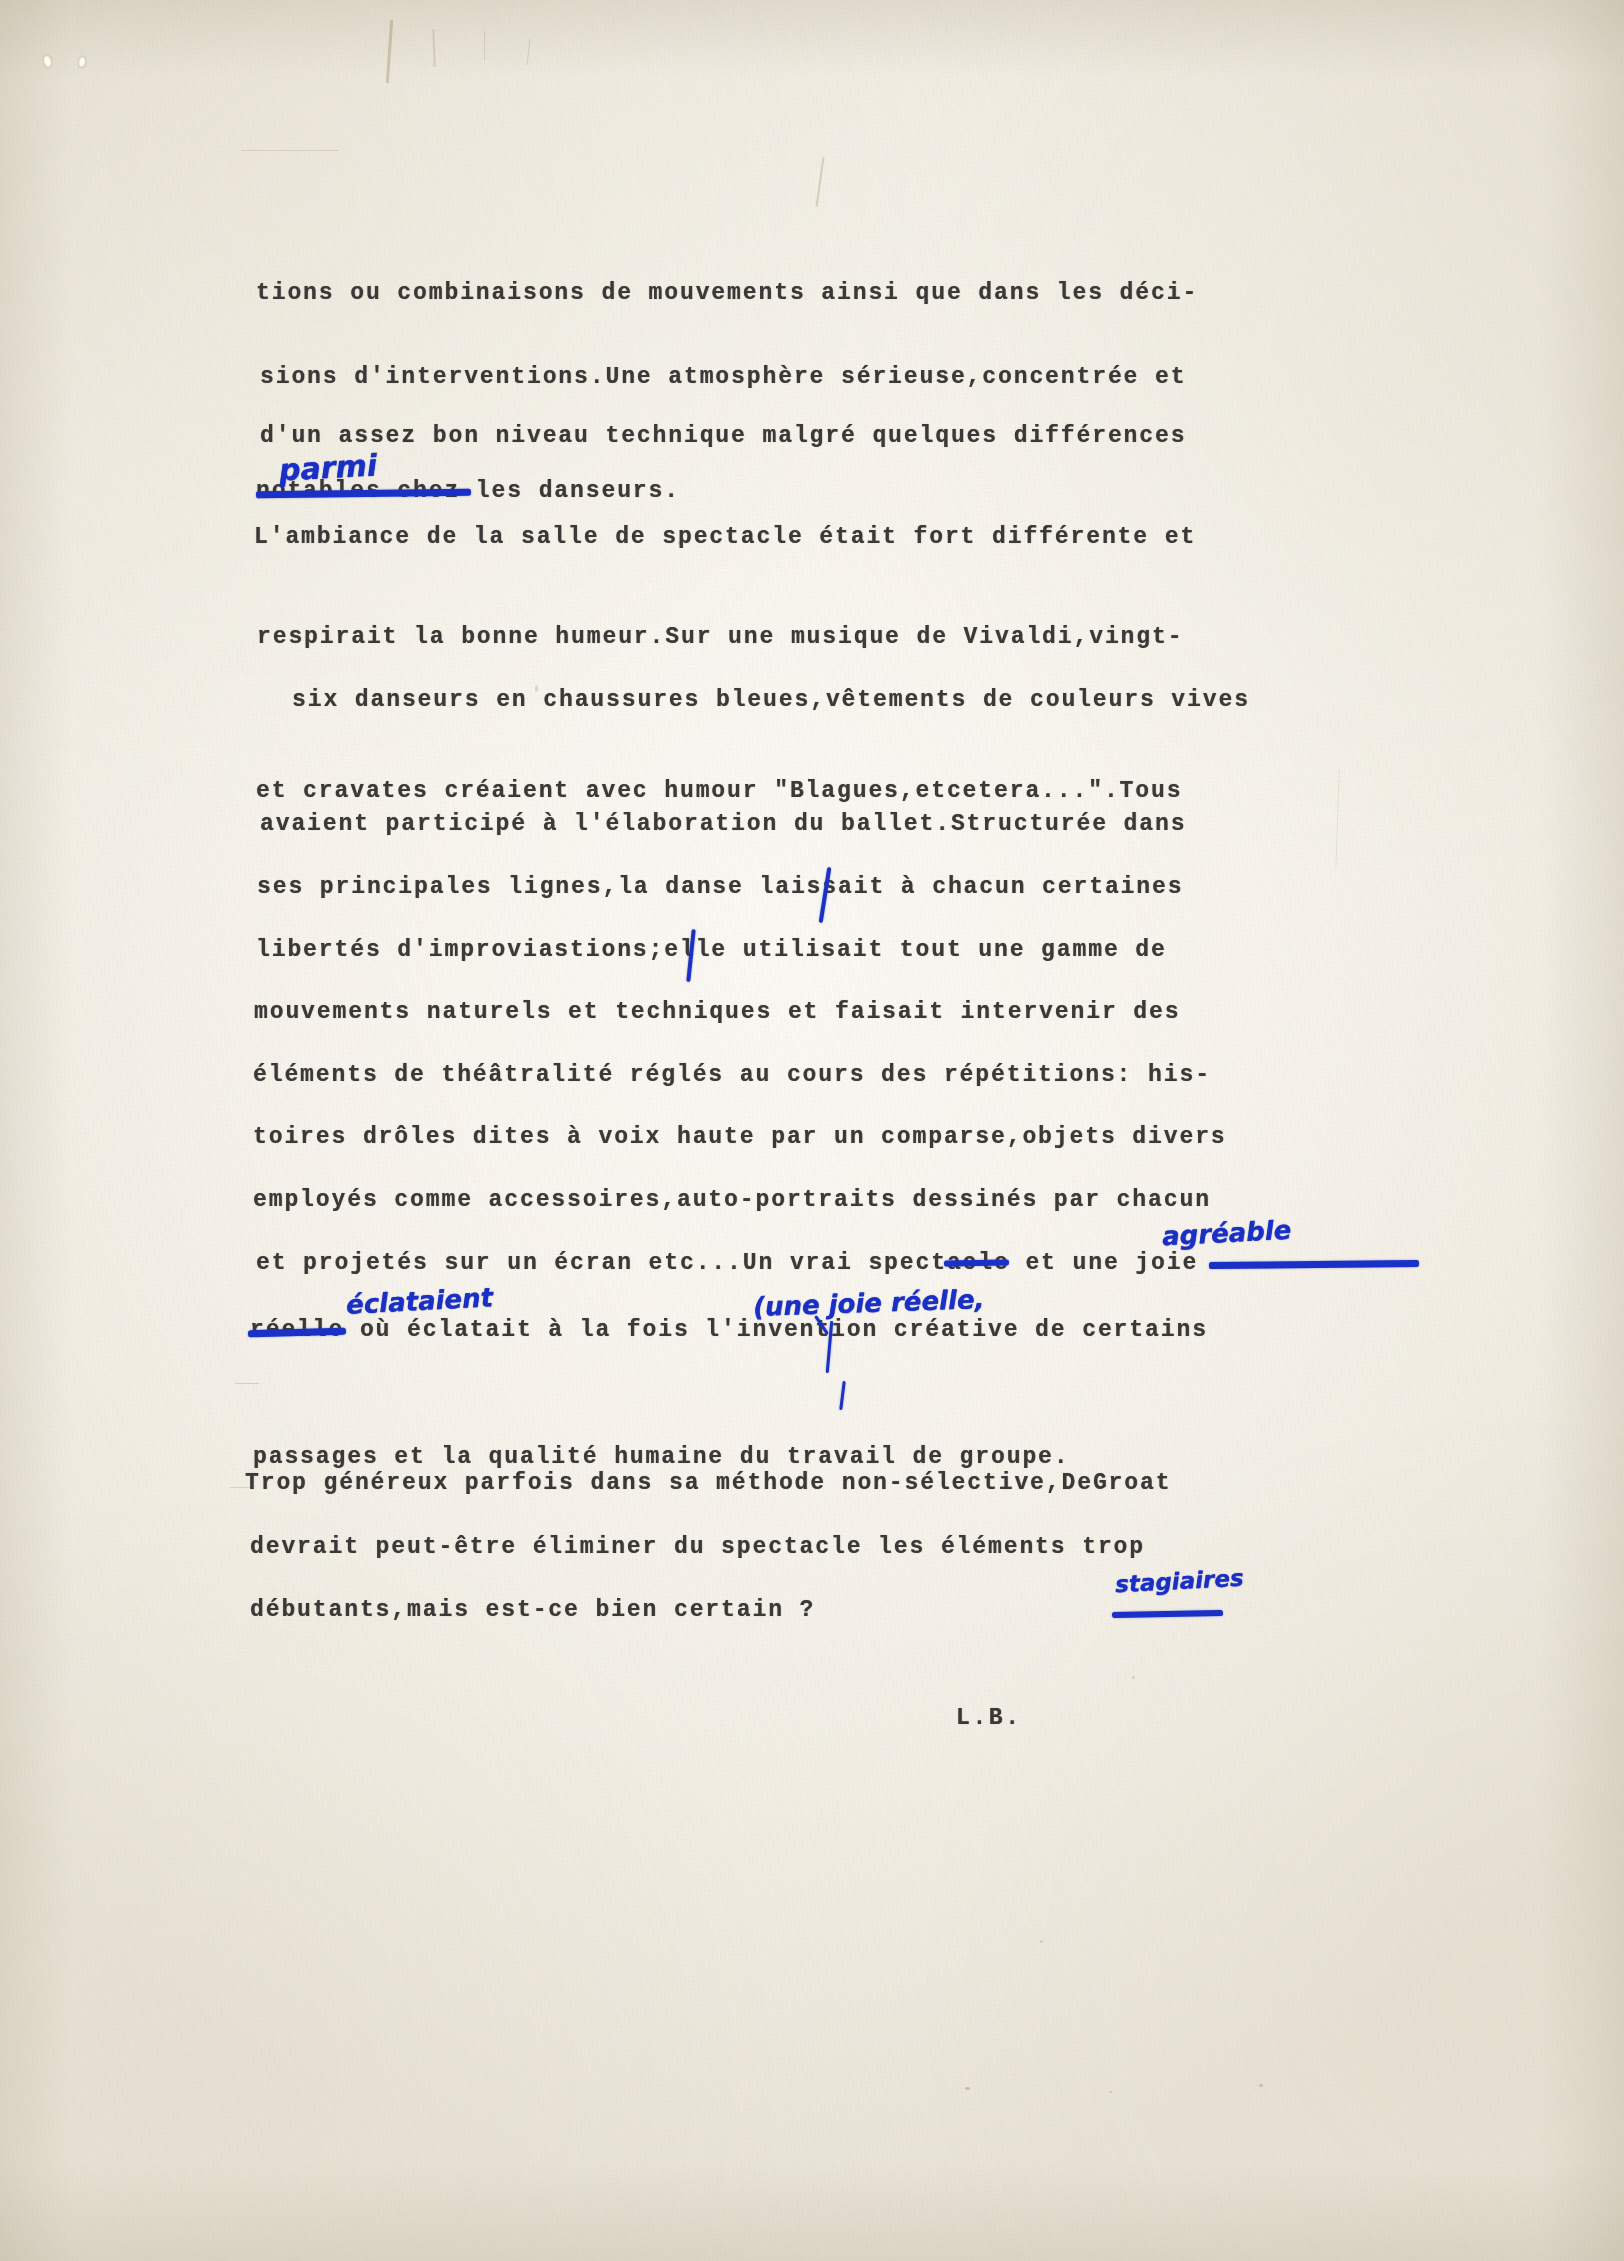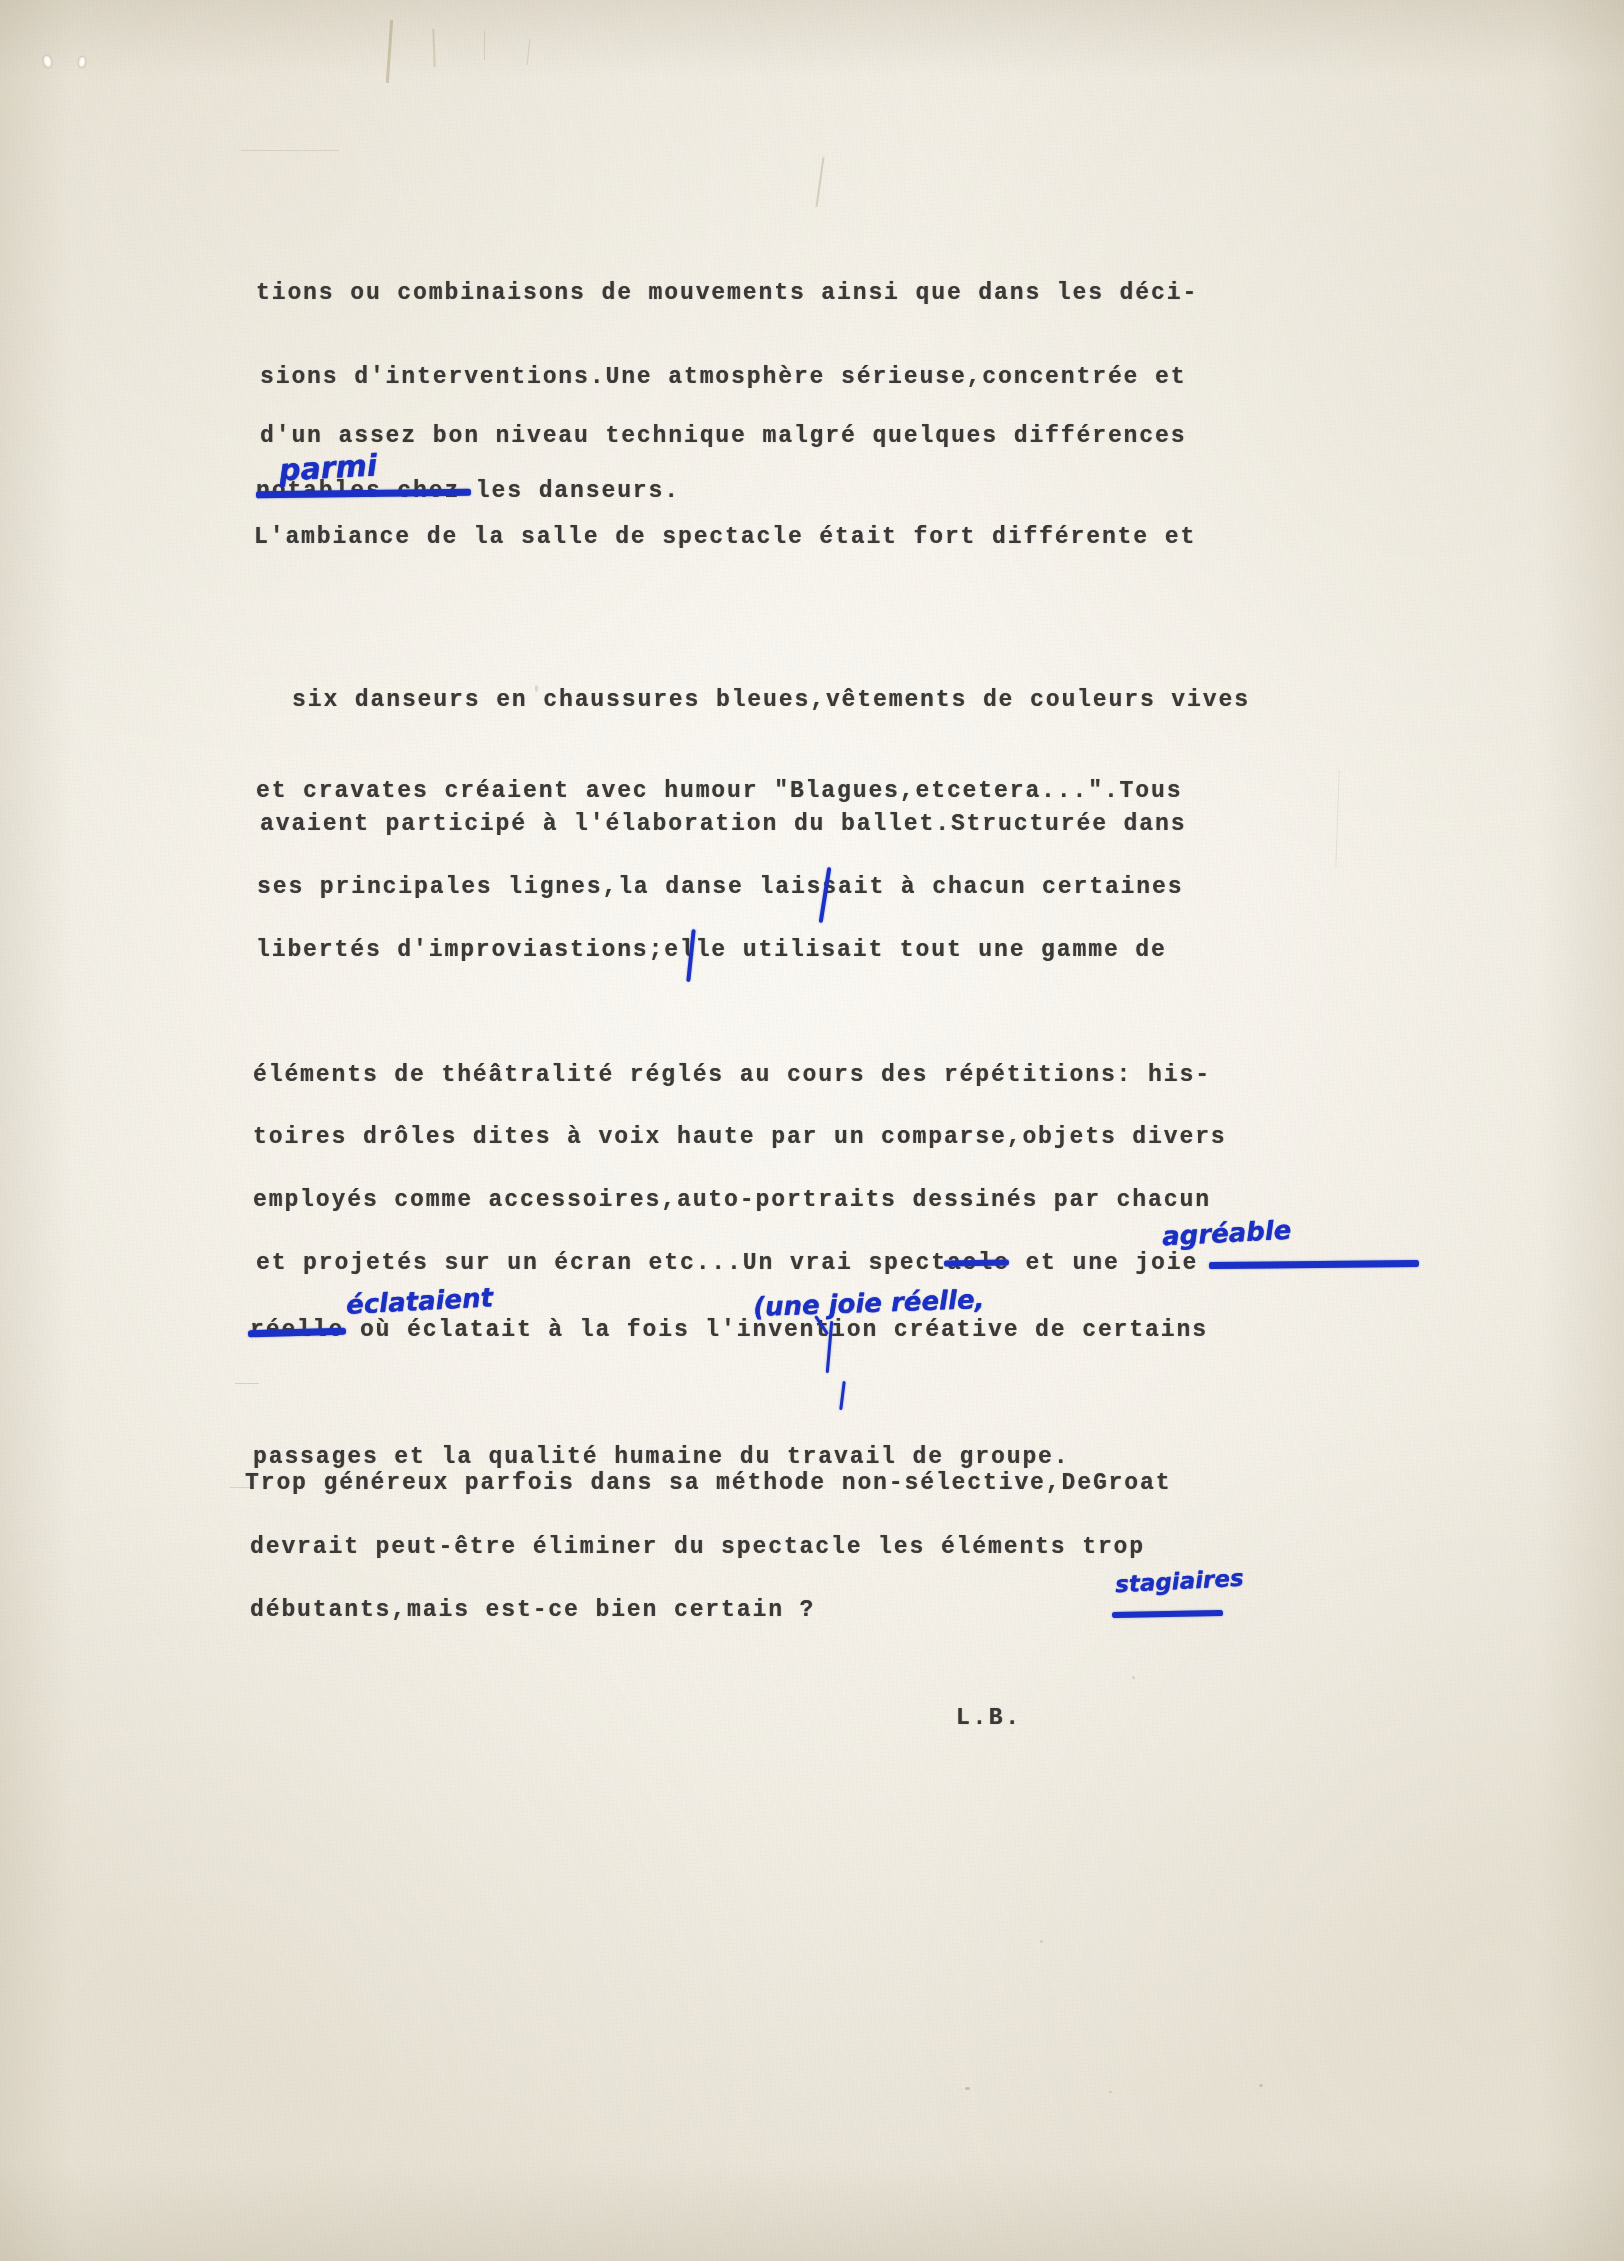--- a/index.html
+++ b/index.html
@@ -115,25 +115,27 @@
 </div>
 
 <div id="sheet">
 
   <div class="ln" style="left:256px; top:280px;">tions ou combinaisons de mouvements ainsi que dans les déci-</div>
   <div class="ln" style="left:260px; top:352px;margin-top:12px;">sions d'interventions.Une atmosphère sérieuse,concentrée et</div>
   <div class="ln" style="left:260px; top:423px;">d'un assez bon niveau technique malgré quelques différences</div>
   <div class="ln" style="left:256px; top:478px;">notables chez les danseurs.</div>
 
   <div class="ln" style="left:254px; top:524px;">L'ambiance de la salle de spectacle était fort différente et</div>
+  <div class="ln" style="left:257px; top:624px;">respirait la bonne humeur.Sur une musique de Vivaldi,vingt-</div>
   <div class="ln" style="left:256px; top:687px;margin-left:36px;">six danseurs en chaussures bleues,vêtements de couleurs vives</div>
   <div class="ln" style="left:256px; top:778px;">et cravates créaient avec humour "Blagues,etcetera...".Tous</div>
   <div class="ln" style="left:260px; top:811px;">avaient participé à l'élaboration du ballet.Structurée dans</div>
   <div class="ln" style="left:257px; top:874px;">ses principales lignes,la danse laissait à chacun certaines</div>
   <div class="ln" style="left:256px; top:937px;">libertés d'improviastions;elle utilisait tout une gamme de</div>
+  <div class="ln" style="left:254px; top:999px;">mouvements naturels et techniques et faisait intervenir des</div>
   <div class="ln" style="left:253px; top:1062px;">éléments de théâtralité réglés au cours des répétitions: his-</div>
   <div class="ln" style="left:253px; top:1124px;">toires drôles dites à voix haute par un comparse,objets divers</div>
   <div class="ln" style="left:253px; top:1187px;">employés comme accessoires,auto-portraits dessinés par chacun</div>
   <div class="ln" style="left:256px; top:1250px;">et projetés sur un écran etc...Un vrai spectacle et une joie</div>
   <div class="ln" style="left:250px; top:1317px;">réelle où éclatait à la fois l'invention créative de certains</div>
 
   <div class="ln" style="left:253px; top:1444px;">passages et la qualité humaine du travail de groupe.</div>
   <div class="ln" style="left:245px; top:1470px;">Trop généreux parfois dans sa méthode non-sélective,DeGroat</div>
   <div class="ln" style="left:250px; top:1534px;">devrait peut-être éliminer du spectacle les éléments trop</div>
   <div class="ln" style="left:250px; top:1597px;">débutants,mais est-ce bien certain ?</div>

